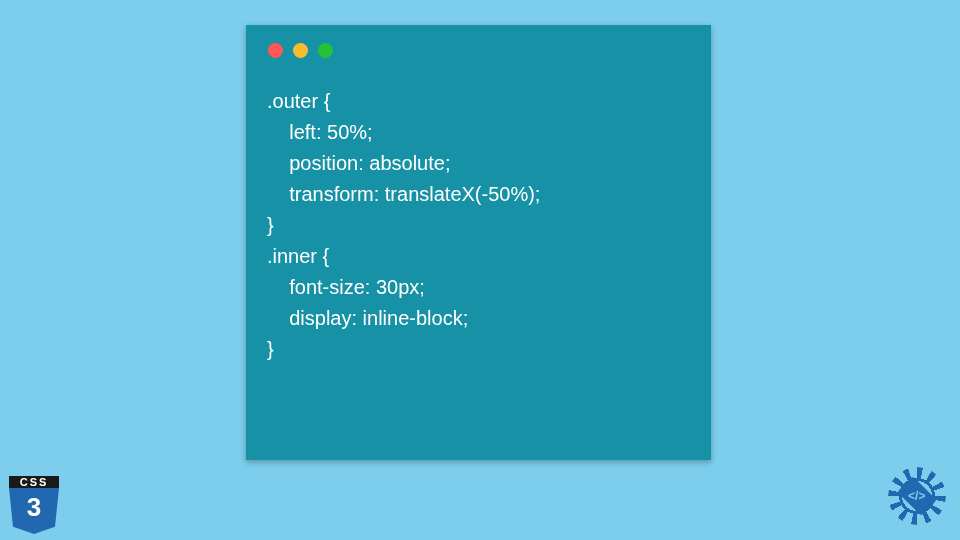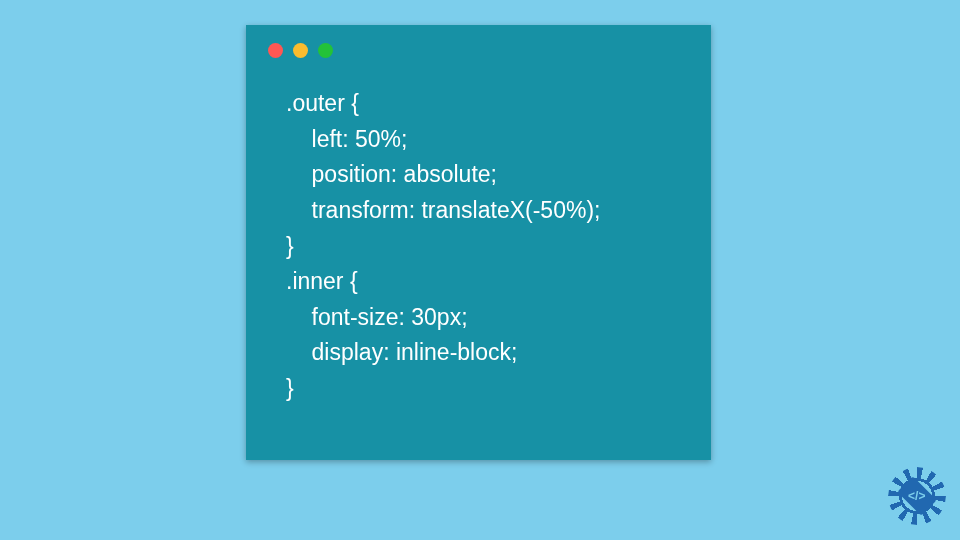--- a/index.html
+++ b/index.html
@@ -3,21 +3,21 @@
 <meta charset="utf-8">
 <style>
   html,body{margin:0;padding:0;width:960px;height:540px;overflow:hidden;font-family:Arial,Helvetica,sans-serif}
   .page{width:960px;height:540px;background:#7cceec;position:relative}
   .code-window{position:absolute;left:246px;top:25px;width:465px;height:435px;background:#1791a5;box-shadow:0 2px 6px rgba(0,0,0,.3)}
   .window-dots{display:flex;gap:10px;padding:18px 0 0 22px}
   .dot{width:15px;height:15px;border-radius:50%}
   .dot.red{background:#ff5753}
   .dot.yellow{background:#fabc2e}
   .dot.green{background:#23c238}
-  .code-block{color:#ffffff;font-size:23px;line-height:1.55;padding:28px 26px 0 40px;white-space:pre;font-family:Arial,Helvetica,sans-serif}
+  .code-block{color:#ffffff;font-size:20px;line-height:1.55;padding:28px 26px 0 21px;white-space:pre;font-family:Arial,Helvetica,sans-serif}
   .css-badge{position:absolute;left:9px;bottom:4px;width:50px;height:60px}
   .css-badge .top{width:50px;height:12px;background:#1a1a1a;color:#fff;font-weight:bold;font-size:11px;text-align:center;line-height:12px;letter-spacing:2px}
   .css-badge .shield{width:50px;height:46px;background:#2168b0;position:relative;clip-path:polygon(0 0,100% 0,92% 84%,50% 100%,8% 84%)}
   .css-badge .shield::after{content:"3";position:absolute;left:0;right:0;top:4px;text-align:center;color:#fff;font-weight:bold;font-size:26px}
   .delft{position:absolute;right:14px;bottom:15px;display:flex;align-items:center;gap:6px}
   .delft-logo{width:58px;height:58px;position:relative;display:flex;align-items:center;justify-content:center}
   .gear-ring{position:absolute;inset:0;border-radius:50%;background:
     radial-gradient(circle,#2168b0 0 18px,transparent 18px),
     repeating-conic-gradient(#2168b0 0 12deg,transparent 12deg 30deg);
     -webkit-mask:radial-gradient(circle,transparent 0 15px,#000 15px);
@@ -43,20 +43,24 @@
 <span>    left: 50%;</span>
 <span>    position: absolute;</span>
 <span>    transform: translateX(-50%);</span>
 <span>}</span>
 <span>.inner {</span>
 <span>    font-size: 30px;</span>
 <span>    display: inline-block;</span>
 <span>}</span></div>
   </div>
 
+  <div class="css-badge">
+    <div class="top">CSS</div>
+    <div class="shield"></div>
+  </div>
 
   <div class="delft">
     <div class="delft-logo">
       <div class="gear-ring"></div>
       <div class="gear-core">
           <span>&lt;/&gt;</span>
         </div>
     </div>
   </div>
 

